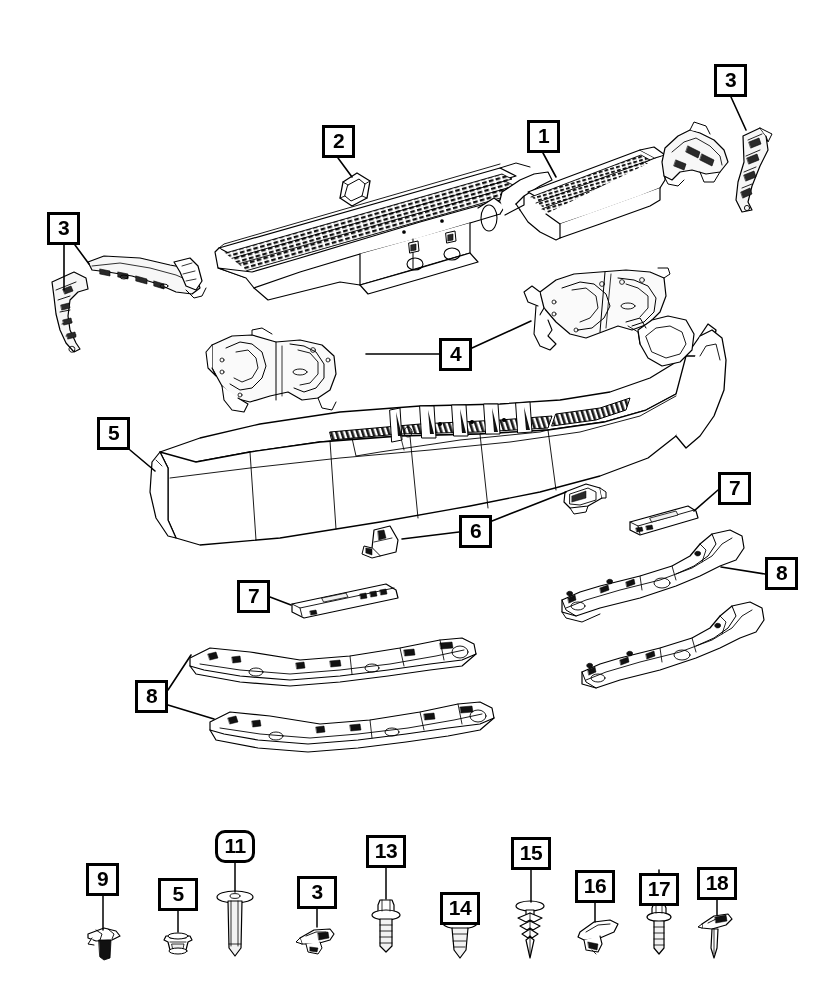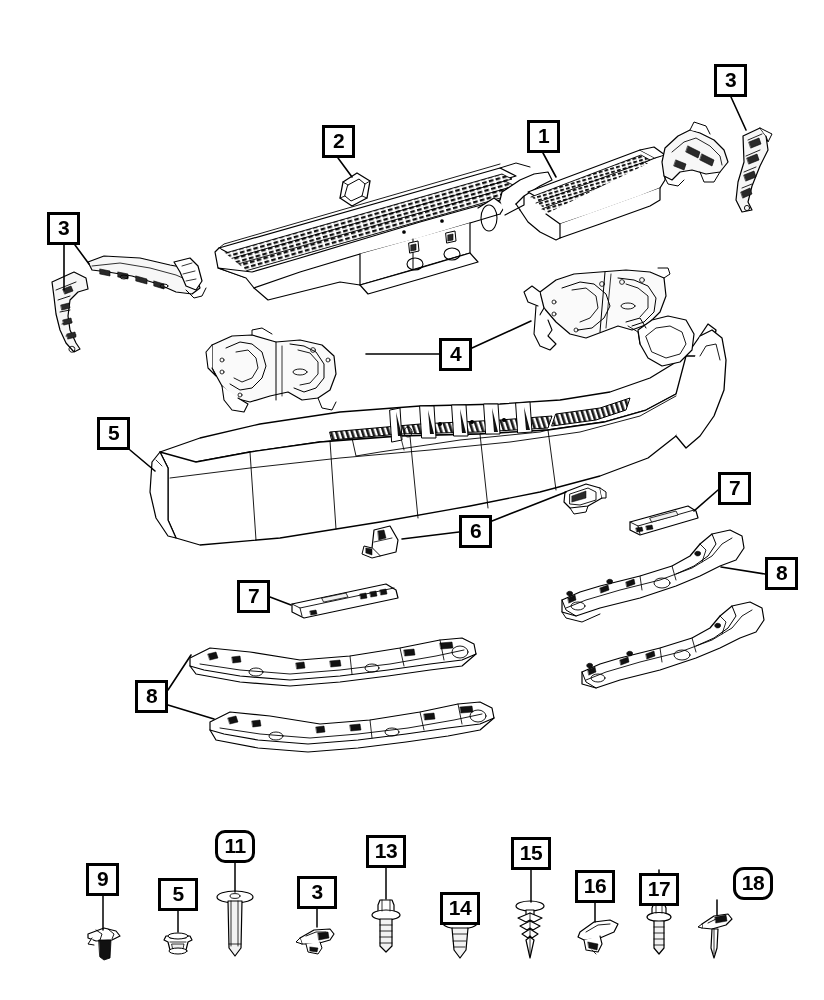--- a/index.html
+++ b/index.html
@@ -534,17 +534,17 @@
     </div>
 
 <div class="callout wide" style="left:575px;top:870px;text-align:center;">
   <span>16</span>
     </div>
 
 <div class="callout wide" style="left:639px;top:837px;margin-top:36px;">
   <span>17</span>
     </div>
 
-<div class="callout wide" style="left:733px;top:867px;border-radius:11px;">
+<div class="callout wide" style="left:697px;top:867px;">
   <span>18</span>
     </div>
 
 </div>
 
 </body></html>

